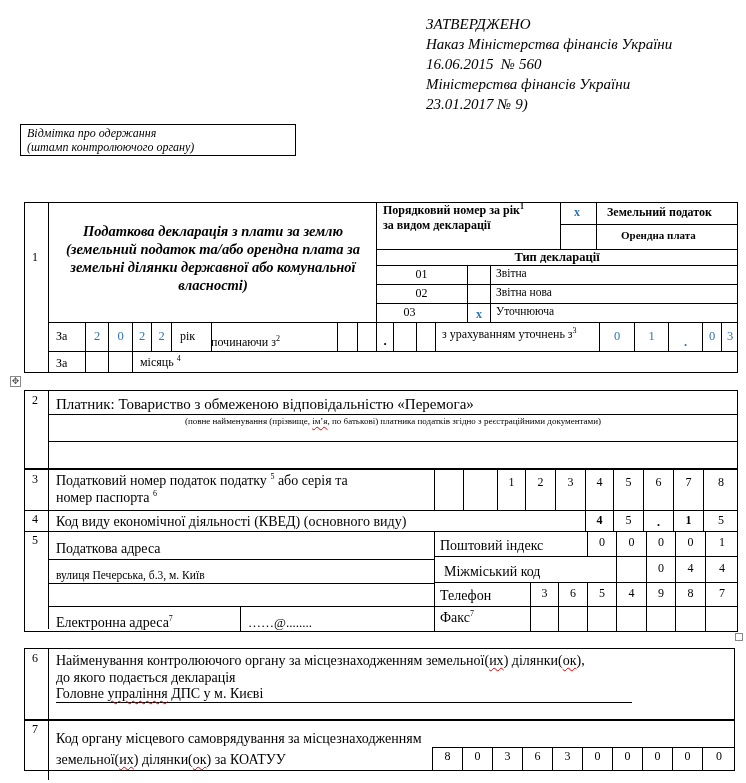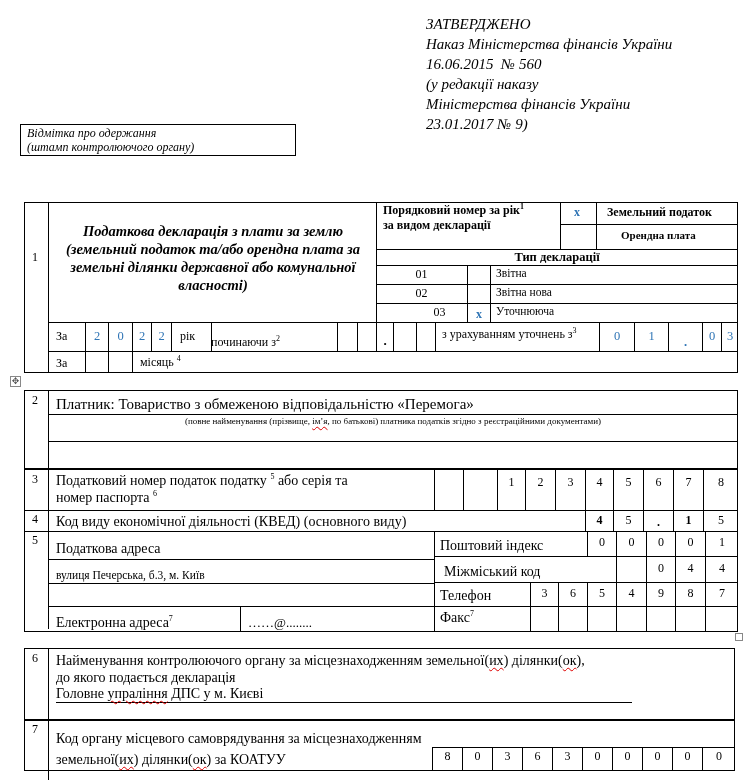--- a/index.html
+++ b/index.html
@@ -21,21 +21,20 @@
             font-size: 9px; line-height: 9px; text-align: center; color: #555; font-family: "DejaVu Sans", sans-serif; }
   .rs { position: absolute; left: 735px; top: 633px; width: 8px; height: 8px; border: 1px solid #888; background: #fff; }
 </style>
 </head>
 <body>
 
 <div class="abs hdr">
   <div>ЗАТВЕРДЖЕНО</div>
   <div>Наказ Міністерства фінансів України</div>
   <div style="white-space:pre">16.06.2015  № 560</div>
-  <div>(у редакції наказу</div>
   <div>Міністерства фінансів України</div>
   <div>23.01.2017 № 9)</div>
 </div>
 
 <div class="abs stamp">
   <div>Відмітка про одержання</div>
   <div>(штамп контролюючого органу)</div>
 </div>
 
 <div class="abs box" style="left:24px;top:202px;width:714px;height:171px;"></div>
@@ -65,21 +64,21 @@
 <div class="vl" style="left:490px;top:265px;height:57px;"></div>
 
 <div class="t" style="left:376px;top:267px;width:91px;text-align:center;font-size:12px;">01</div>
 <div class="t b blue" style="left:468px;top:267px;width:22px;height:16px;text-align:center;font-size:12px;"></div>
 <div class="t" style="left:496px;top:267px;font-size:11.5px;">Звітна</div>
 
 <div class="t" style="left:376px;top:286px;width:91px;text-align:center;font-size:12px;">02</div>
 <div class="t b blue" style="left:468px;top:286px;width:22px;height:16px;text-align:center;font-size:12px;"></div>
 <div class="t" style="left:496px;top:286px;font-size:11.5px;">Звітна нова</div>
 
-<div class="t" style="left:394px;top:305px;width:91px;text-align:center;font-size:12px;">03</div>
+<div class="t" style="left:364px;top:305px;width:91px;text-align:center;font-size:12px;">03</div>
 <div class="t b blue" style="left:468px;top:307px;width:22px;height:16px;text-align:center;font-size:12px;">x</div>
 <div class="t" style="left:496px;top:305px;font-size:11.5px;">Уточнююча</div>
 
 <div class="hl" style="left:48px;top:322px;width:690px;"></div>
 <div class="hl" style="left:48px;top:351px;width:690px;"></div>
 <div class="t" style="left:56px;top:329px;font-size:12px;">За</div>
 <div class="vl" style="left:85px;top:322px;height:51px;"></div>
 <div class="t blue" style="left:86px;top:329px;width:22px;text-align:center;font-size:12.5px;">2</div>
 <div class="vl" style="left:108px;top:322px;height:51px;"></div>
 <div class="t blue" style="left:109px;top:329px;width:23px;text-align:center;font-size:12.5px;">0</div>

